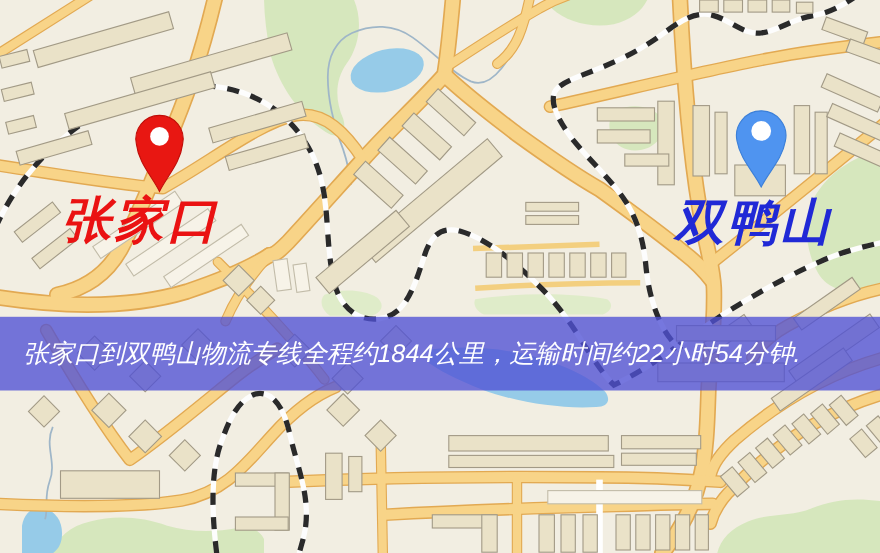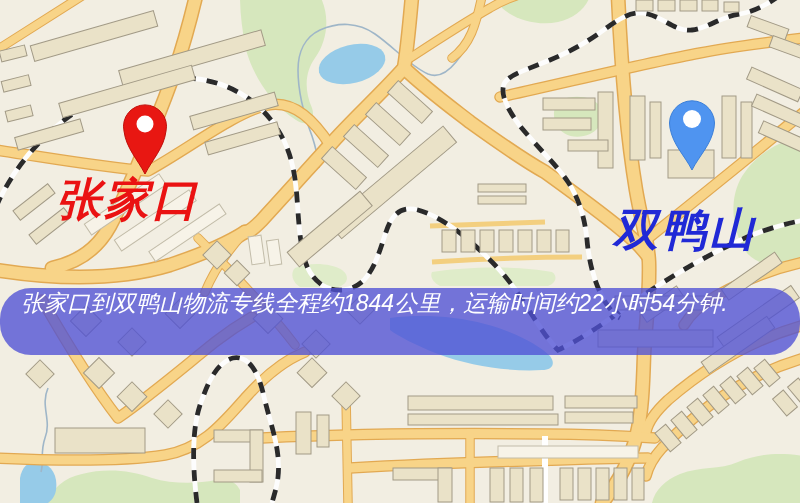--- a/index.html
+++ b/index.html
@@ -2,23 +2,23 @@
 <html><head>
 <meta charset="utf-8">
 <style>
   html,body{margin:0;padding:0;background:#888;}
   .stage{position:relative;width:800px;height:503px;overflow:hidden;
          font-family:"Liberation Sans","DejaVu Sans",sans-serif;background:#f2eee2;font-style:italic;}
   .stage svg{position:absolute;left:0;top:0;}
   .city-label{position:absolute;font-weight:bold;font-size:45px;letter-spacing:3px;
               line-height:1;white-space:nowrap;}
   .origin-label{left:56px;top:177px;color:#ea1212;}
-  .dest-label{left:613px;top:179px;color:#2029d6;margin-top:28px;}
+  .dest-label{left:613px;top:179px;color:#2029d6;}
   .banner{position:absolute;left:0;top:288px;width:800px;height:67px;
-          background:rgba(79,81,213,0.78);display:flex;align-items:flex-start;border-radius:31px;}
+          background:rgba(79,81,213,0.78);display:flex;align-items:center;}
   .banner span{color:#ffffff;font-size:23px;padding-left:21px;white-space:nowrap;}
   
   .grn{fill:#d6e7bd;stroke:none;}
   .grn2{fill:#dfecc9;}
   .wat{fill:#96cbe8;stroke:none;}
   .stream{fill:none;stroke:#9fb6c8;stroke-width:1.6;}
   .cas{fill:none;stroke:#e2a952;stroke-linecap:round;stroke-linejoin:round;}
   .fil{fill:none;stroke:#f8d488;stroke-linecap:round;stroke-linejoin:round;}
   .cas .w{stroke-width:15;} .fil .w{stroke-width:12;}
   .cas .m{stroke-width:11.5;} .fil .m{stroke-width:9;}

